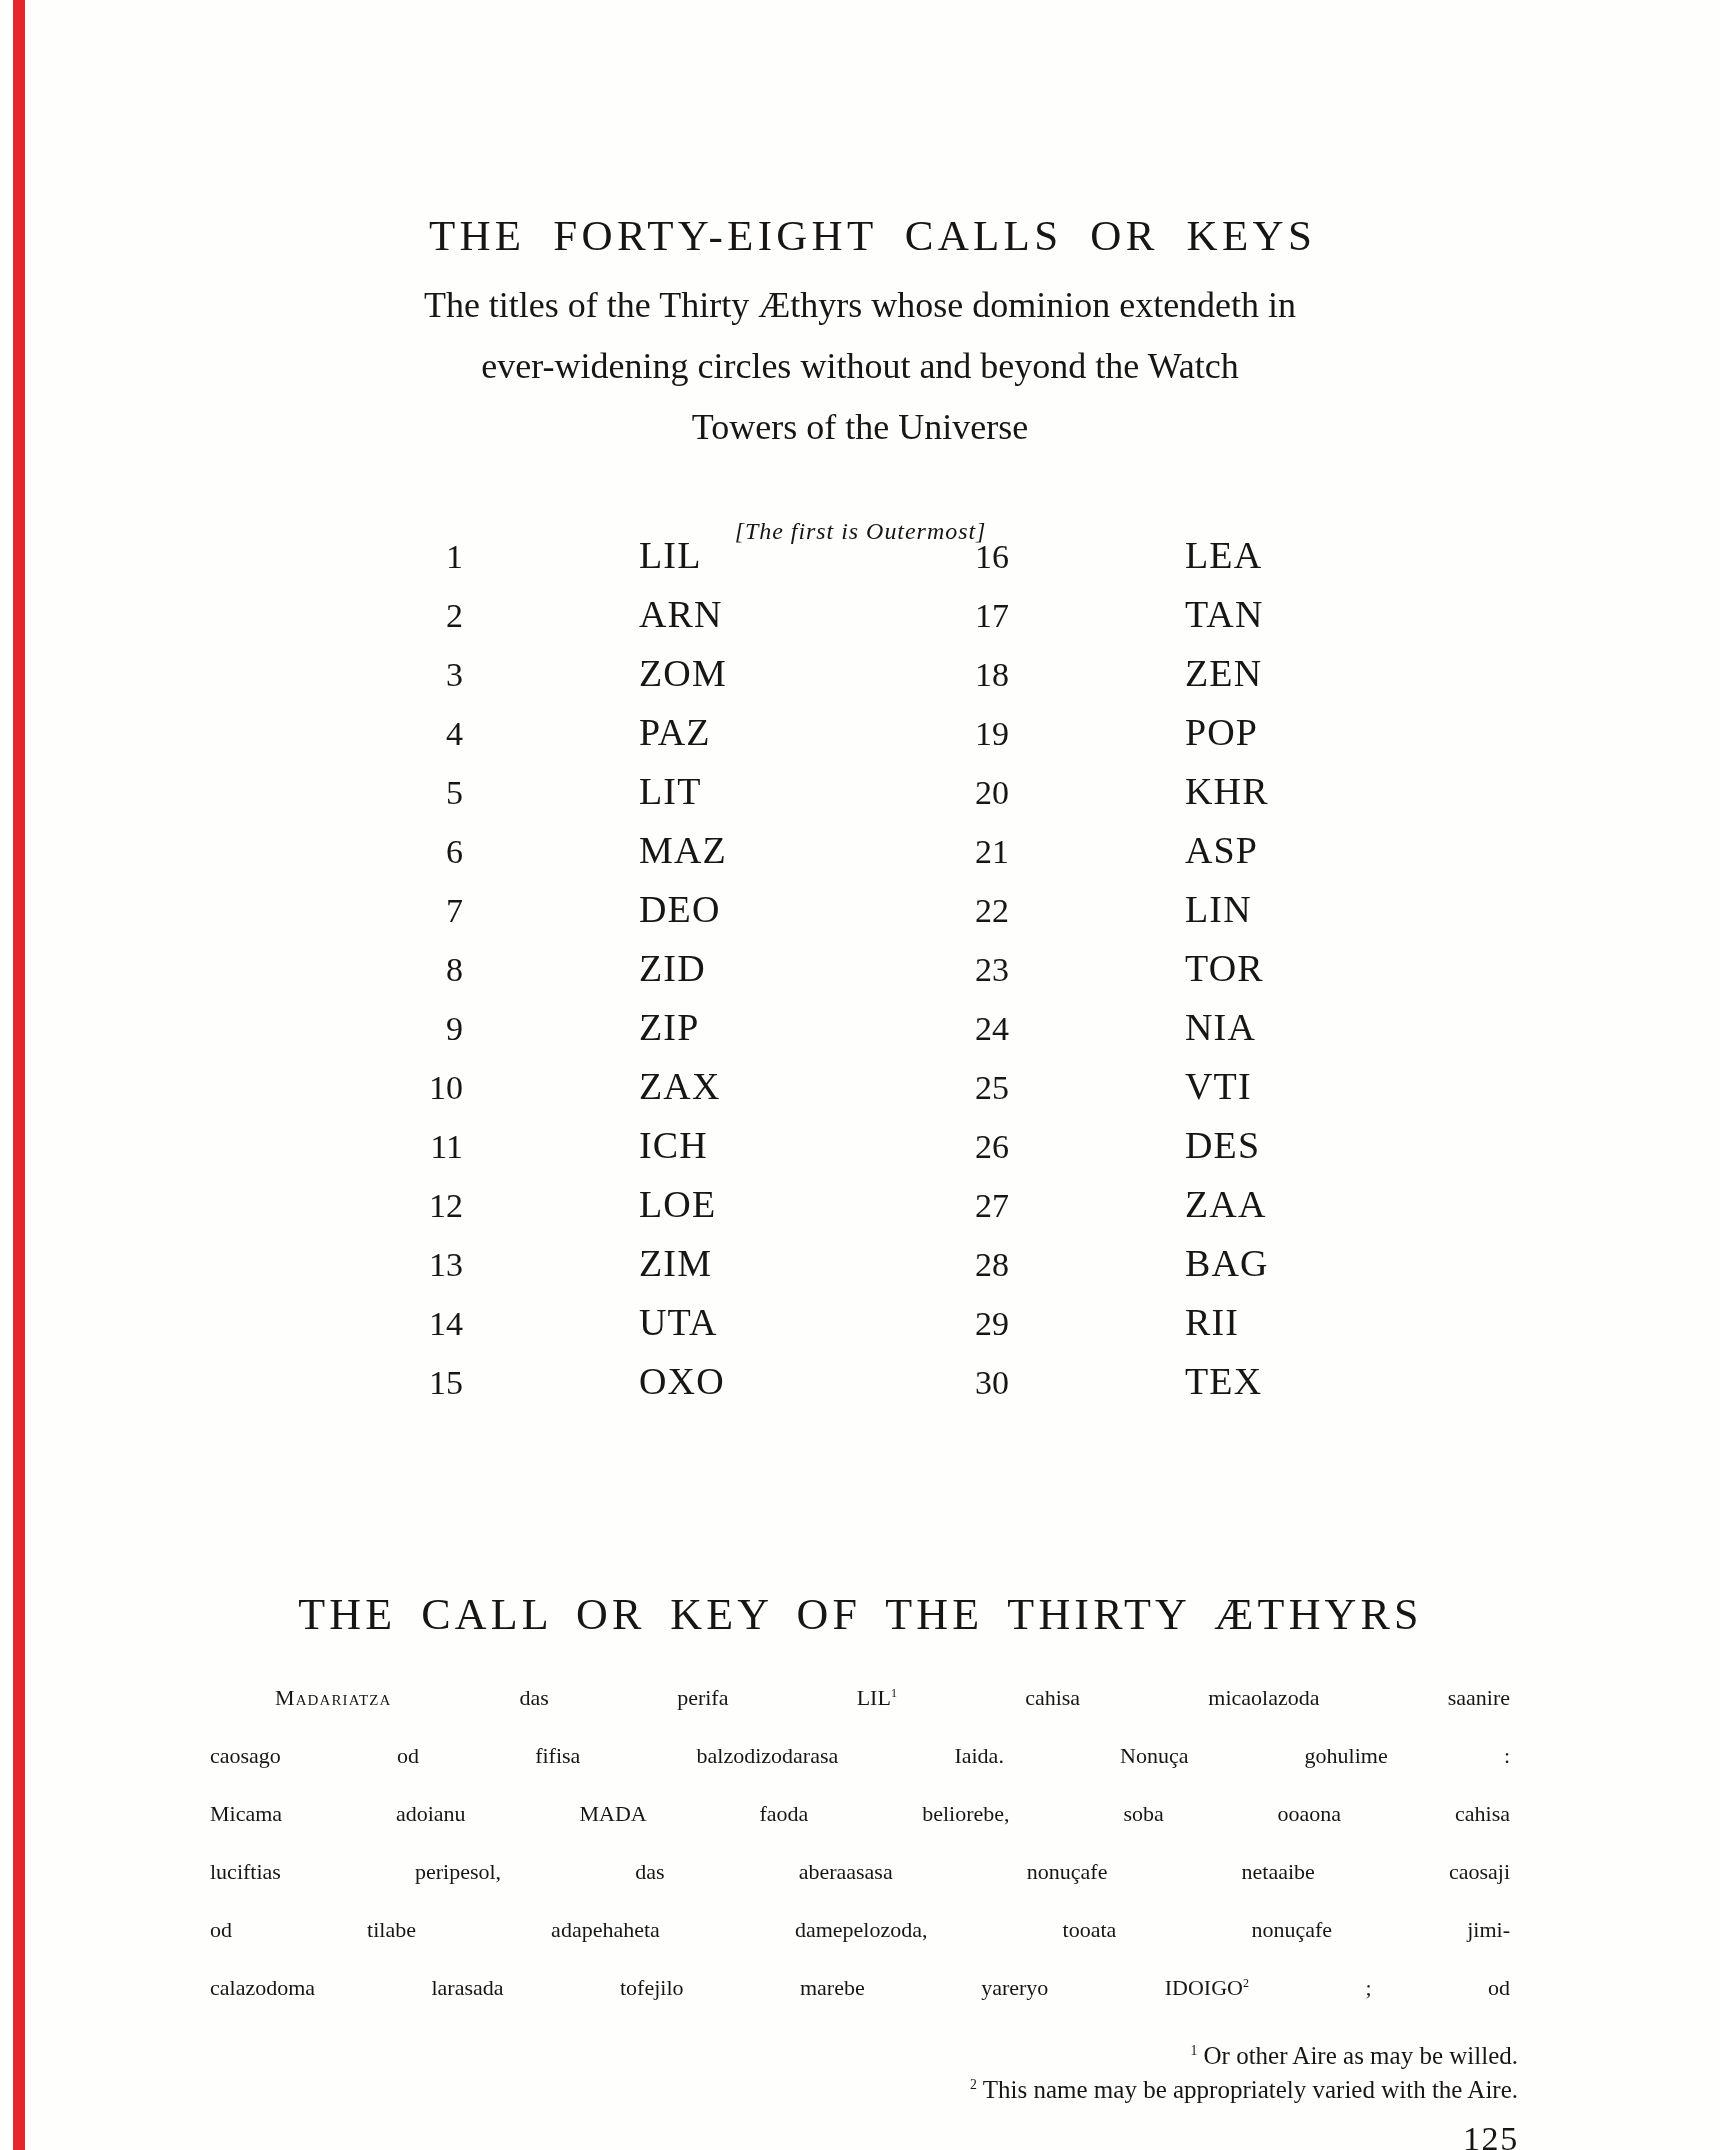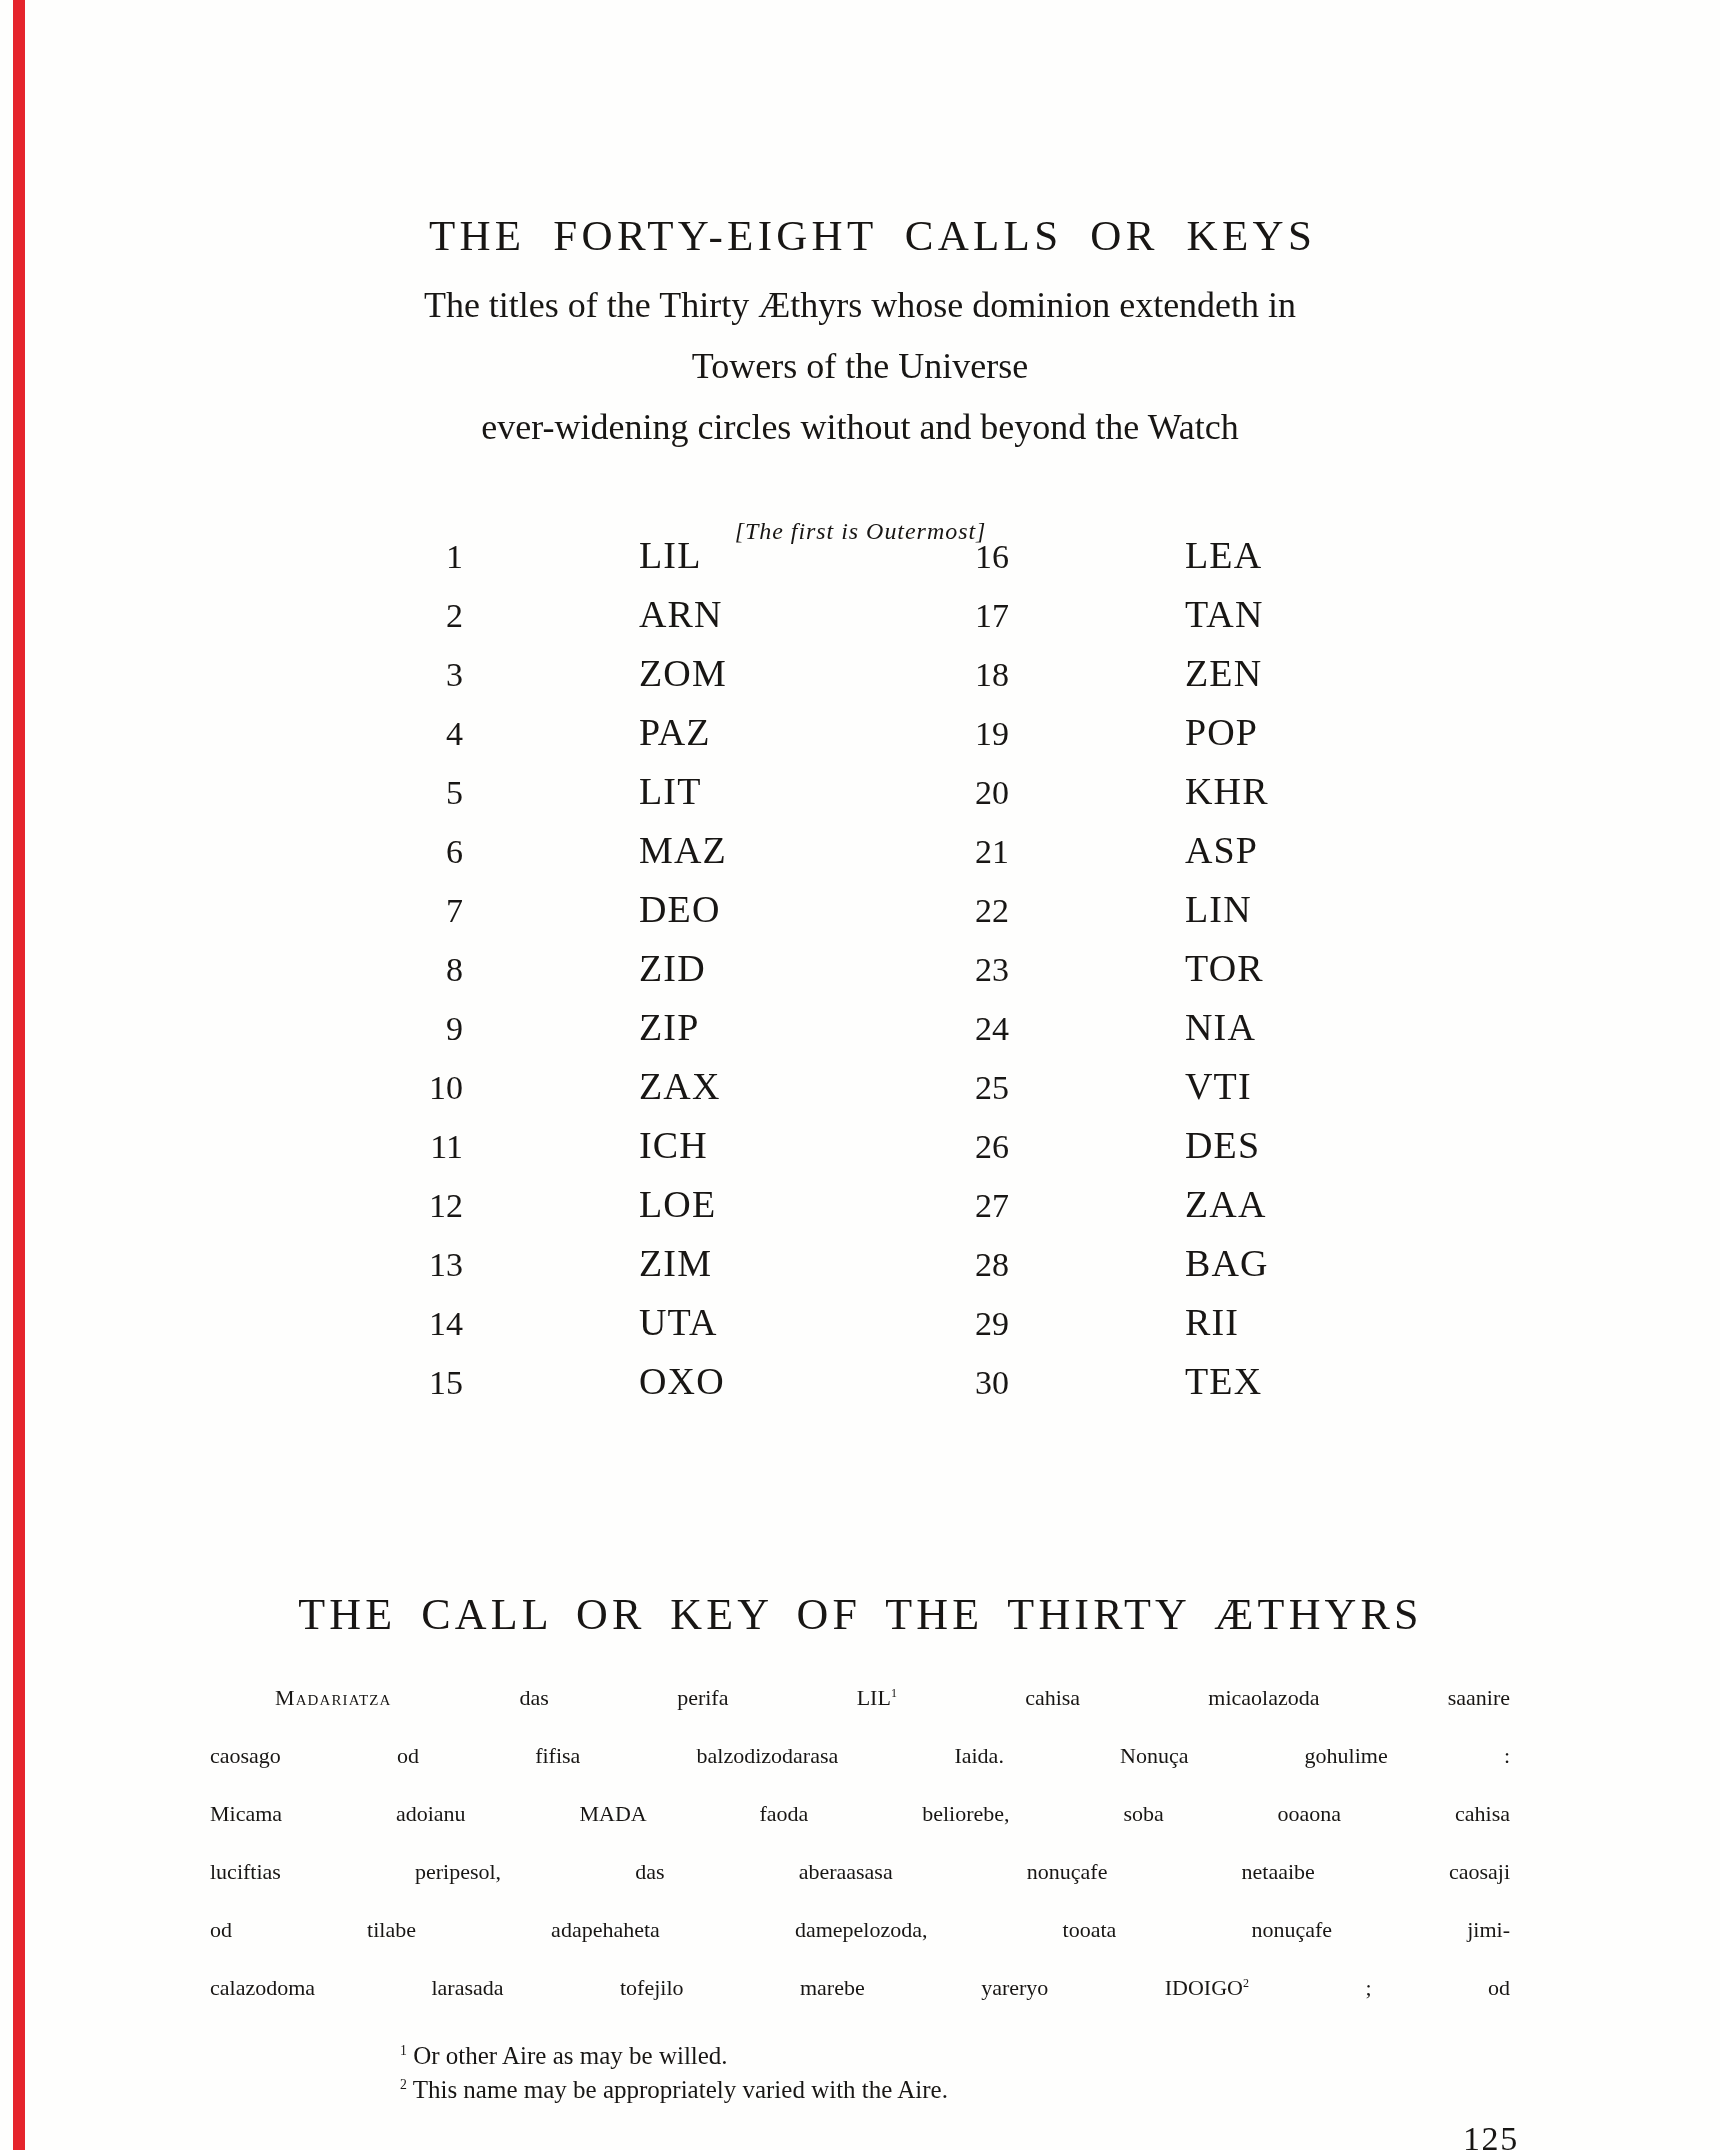--- a/index.html
+++ b/index.html
@@ -50,40 +50,40 @@
     position:absolute;top:1669px;left:210px;width:1300px;
     font-size:22px;line-height:58px;
   }
   .pline{text-align:justify;text-align-last:justify;white-space:normal;}
   .pline.indent{padding-left:65px;}
   .sc{font-variant:small-caps;letter-spacing:0.05em;}
   .sup{vertical-align:super;font-size:55%;line-height:0;}
 
   .footnotes{
     position:absolute;top:2039px;left:400px;width:1118px;
-    font-size:25px;line-height:34px;
+    font-size:25px;line-height:34px;text-align:right;
   }
   .pagenum{
     position:absolute;top:2120px;right:202px;
     font-size:34px;letter-spacing:0.05em;
   }
 </style>
 </head>
 <body>
 
 <div class="page">
 
   <div class="red-left"></div>
 
   <h1 class="title">THE FORTY-EIGHT CALLS OR KEYS</h1>
 
   <div class="subtitle">
     <div>The titles of the Thirty Æthyrs whose dominion extendeth in</div>
+    <div>ever-widening circles without and beyond the Watch</div>
     <div>Towers of the Universe</div>
-    <div>ever-widening circles without and beyond the Watch</div>
   </div>
 
   <div class="caption">[The first is Outermost]</div>
 
   <div class="aethyr-table" id="aethyr-table">
       <div class="trow">
         <span class="tnum">1</span>
         <span class="tname">LIL</span>
         <span class="tnum">16</span>
         <span class="tname">LEA</span>

